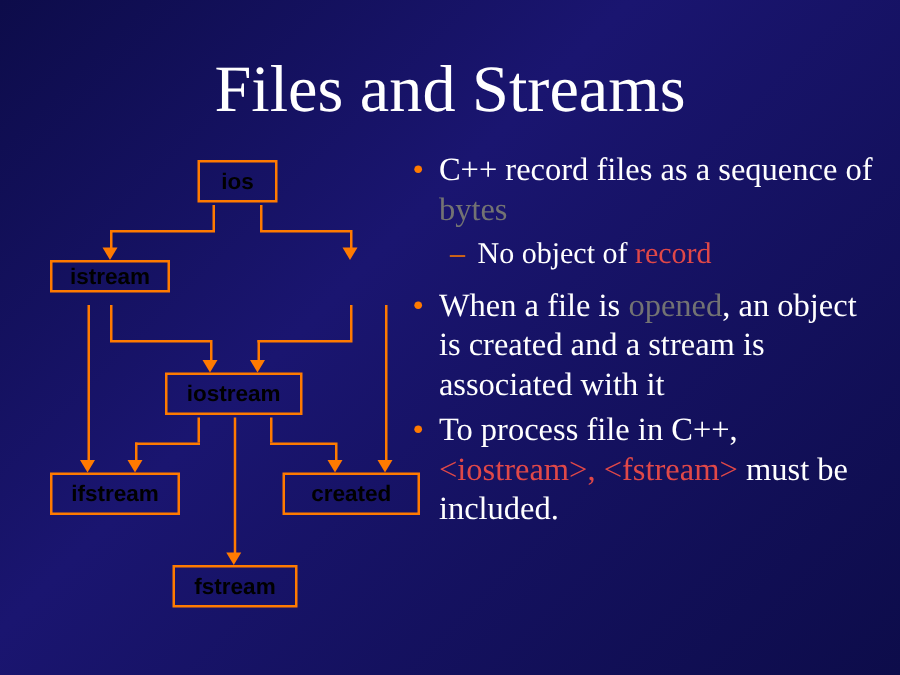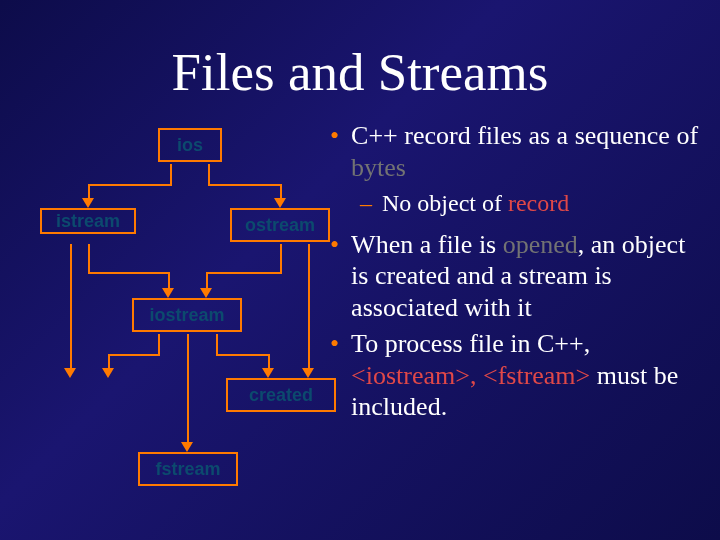--- a/index.html
+++ b/index.html
@@ -20,21 +20,21 @@
   }
   .diagram{
     position:absolute;
     left:30px;top:128px;
     width:320px;height:380px;
   }
   .node{
     position:absolute;
     border:2px solid #ff7a00;
     background:transparent;
-    color:#0c4a6e;
+    color:#000000;
     font-family:Arial,Helvetica,sans-serif;
     font-weight:bold;
     font-size:18px;
     display:flex;align-items:center;justify-content:center;
     padding:0 4px;
     box-sizing:border-box;
   }
   .arrow{
     position:absolute;
     background:#ff7a00;
@@ -61,22 +61,22 @@
   .hl-rd{color:#e04848}
 </style>
 </head>
 <body>
 
 <div class="title">Files and Streams</div>
 
 <div class="diagram">
   <div class="node" style="left:128px;top:0;width:64px;height:34px">ios</div>
   <div class="node" style="left:10px;top:80px;width:96px;height:26px">istream</div>
-  <div class="node" style="left:200px;top:80px;width:100px;height:34px">ostream</div>
   <div class="node" style="left:102px;top:170px;width:110px;height:34px">iostream</div>
+  <div class="node" style="left:10px;top:250px;width:104px;height:34px">ifstream</div>
   <div class="node" style="left:196px;top:250px;width:110px;height:34px">created</div>
   <div class="node" style="left:108px;top:324px;width:100px;height:34px">fstream</div>
 
   <div class="arrow" style="left:140px;top:36px;width:2px;height:20px"></div>
   <div class="arrow" style="left:58px;top:56px;width:84px;height:2px"></div>
   <div class="arrow" style="left:58px;top:56px;width:2px;height:16px"></div>
   <div class="arrow-head" style="left:52px;top:70px"></div>
 
   <div class="arrow" style="left:178px;top:36px;width:2px;height:20px"></div>
   <div class="arrow" style="left:178px;top:56px;width:72px;height:2px"></div>

